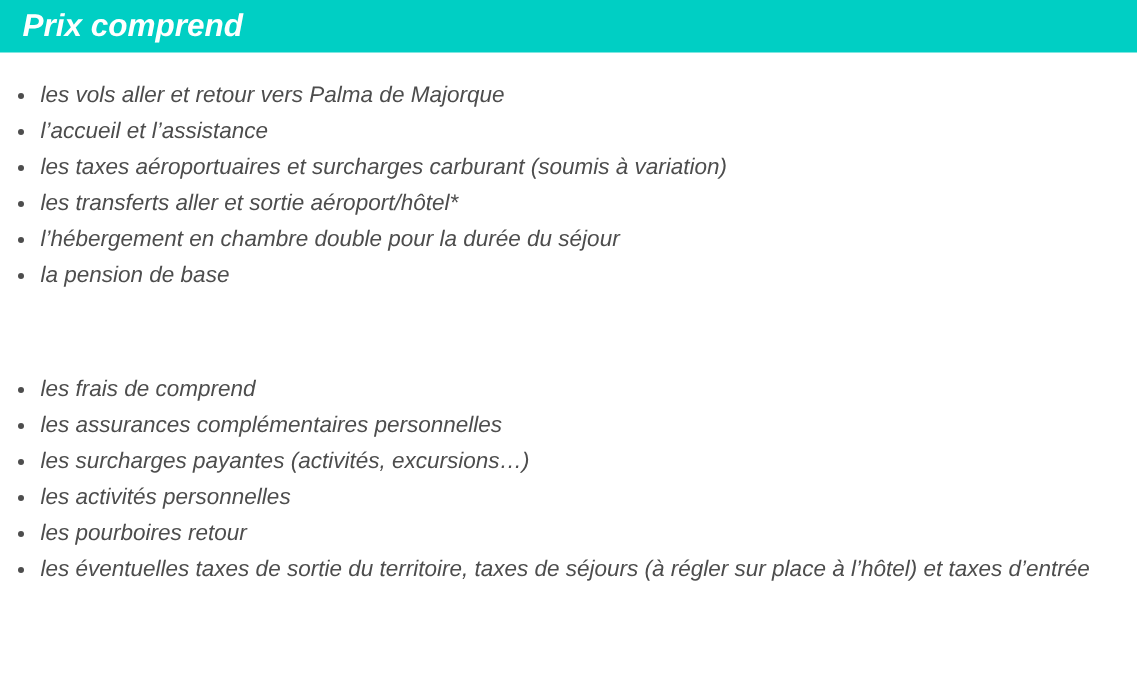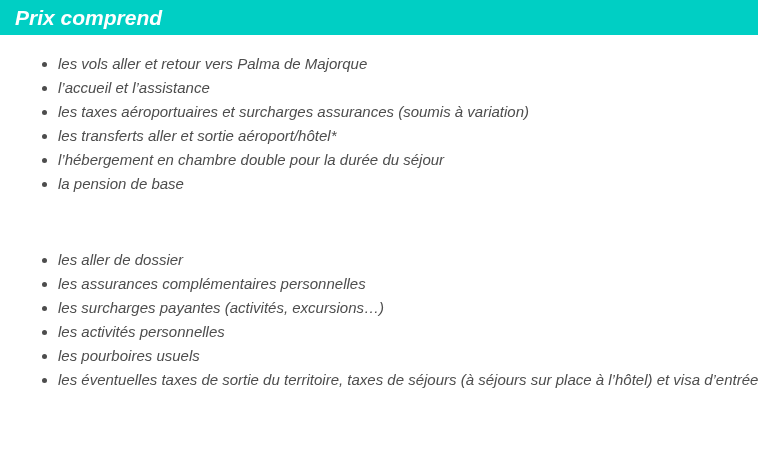--- a/index.html
+++ b/index.html
@@ -33,21 +33,21 @@
   .section-title {
     color: var(--header-text);
     font-size: 21px;
     font-weight: bold;
     font-style: italic;
     line-height: 1;
     white-space: nowrap;
   }
   ul.bullet-list {
     margin: 17px 0 0 0;
-    padding: 0 20px 0 58px;
+    padding: 0 20px 0 27px;
     list-style: disc outside;
   }
   ul.bullet-list li {
     font-size: 15px;
     font-style: italic;
     line-height: 24px;
     color: var(--body-text);
     white-space: nowrap;
   }
   ul.bullet-list li::marker { color: var(--body-text); }
@@ -55,29 +55,29 @@
 </head>
 <body>
 
 <div class="section">
   <div class="section-header">
     <span class="section-title">Prix comprend</span>
   </div>
   <ul class="bullet-list">
     <li>les vols aller et retour vers Palma de Majorque</li>
     <li>l’accueil et l’assistance</li>
-    <li>les taxes aéroportuaires et surcharges assurances (soumis à variation)</li>
+    <li>les taxes aéroportuaires et surcharges carburant (soumis à variation)</li>
     <li>les transferts aller et sortie aéroport/hôtel*</li>
     <li>l’hébergement en chambre double pour la durée du séjour</li>
     <li>la pension de base</li>
   </ul>
 </div>
 
 <div class="section">
   <ul class="bullet-list">
-    <li>les aller de dossier</li>
+    <li>les frais de comprend</li>
     <li>les assurances complémentaires personnelles</li>
     <li>les surcharges payantes (activités, excursions…)</li>
     <li>les activités personnelles</li>
-    <li>les pourboires usuels</li>
-    <li>les éventuelles taxes de sortie du territoire, taxes de séjours (à séjours sur place à l’hôtel) et visa d’entrée</li>
+    <li>les pourboires retour</li>
+    <li>les éventuelles taxes de sortie du territoire, taxes de séjours (à régler sur place à l’hôtel) et taxes d’entrée</li>
   </ul>
 </div>
 
 </body></html>

